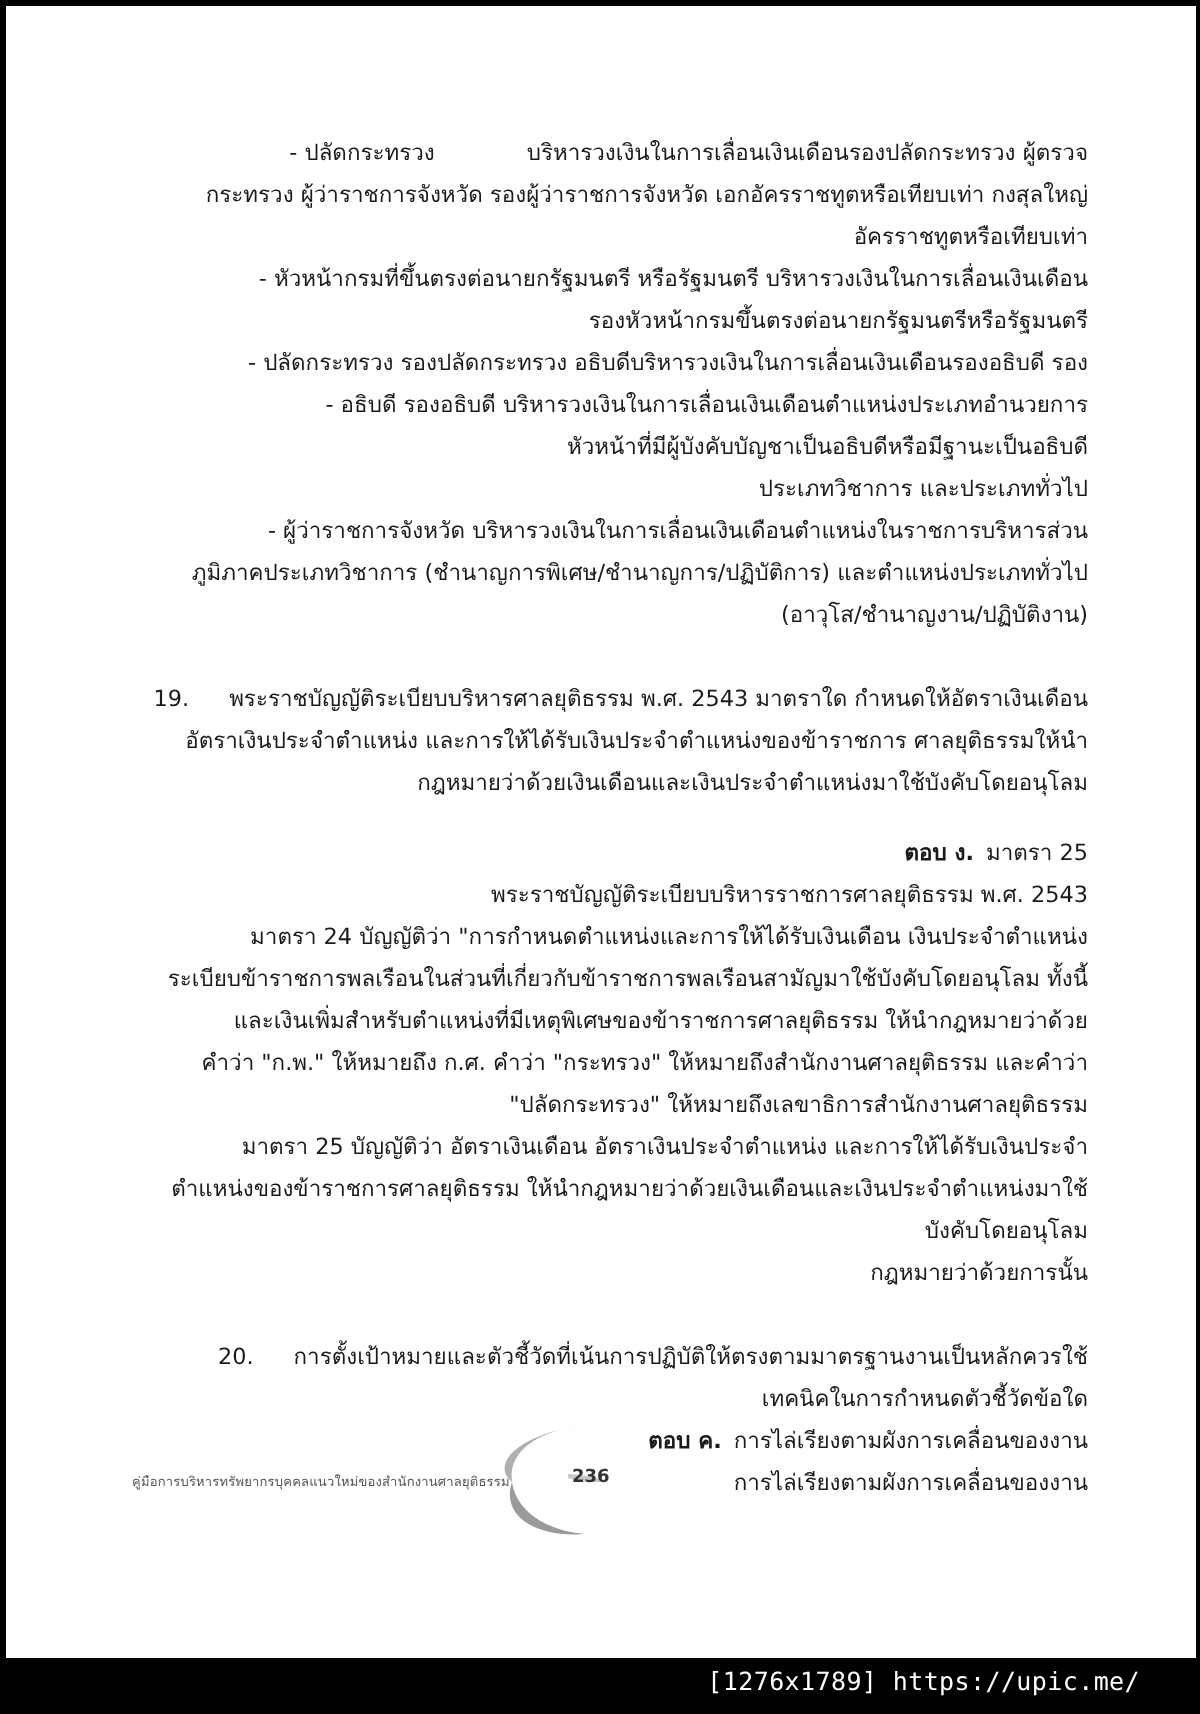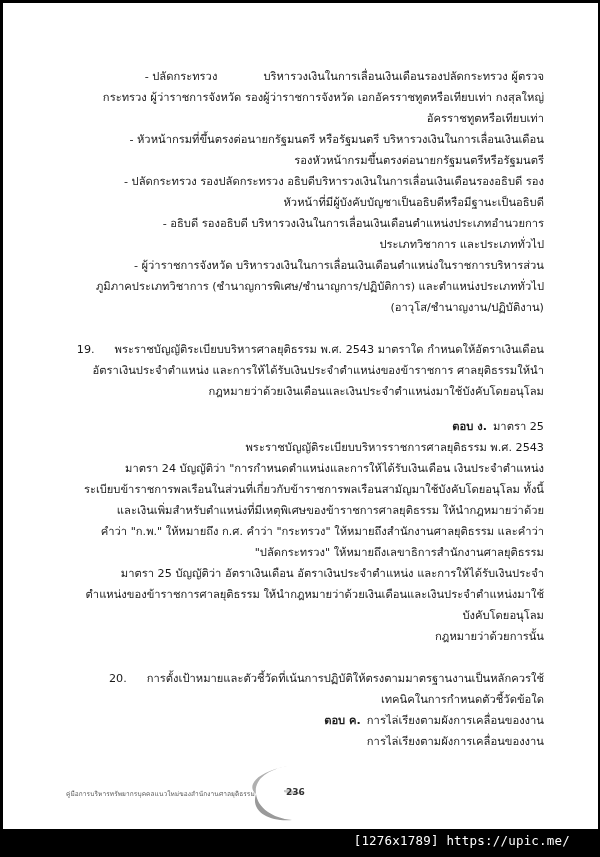--- a/index.html
+++ b/index.html
@@ -43,21 +43,21 @@
     .gap-s { height: 14px; }
     .ans-label {
       font-weight: bold;
       margin-right: 6px;
     }
     .q-num { margin-right: 20px; }
     .tab-gap { display: inline-block; width: 46px; }
     .footer {
       position: absolute;
       left: 63px;
-      top: 779px;
+      top: 726px;
       width: 480px;
       height: 40px;
     }
     .footer-text {
       position: absolute;
       left: 0;
       top: 7px;
       font-size: 6.5px;
       color: #555555;
       white-space: nowrap;
@@ -106,23 +106,23 @@
     <div class="line ind1">
       <span>- ปลัดกระทรวง</span><span class="tab-gap"></span><span>บริหารวงเงินในการเลื่อนเงินเดือนรองปลัดกระทรวง ผู้ตรวจ</span>
     </div>
     <div class="line">กระทรวง ผู้ว่าราชการจังหวัด รองผู้ว่าราชการจังหวัด เอกอัครราชทูตหรือเทียบเท่า กงสุลใหญ่</div>
     <div class="line">อัครราชทูตหรือเทียบเท่า</div>
 
     <div class="line ind1">- หัวหน้ากรมที่ขึ้นตรงต่อนายกรัฐมนตรี หรือรัฐมนตรี บริหารวงเงินในการเลื่อนเงินเดือน</div>
     <div class="line">รองหัวหน้ากรมขึ้นตรงต่อนายกรัฐมนตรีหรือรัฐมนตรี</div>
 
     <div class="line ind1">- ปลัดกระทรวง รองปลัดกระทรวง อธิบดีบริหารวงเงินในการเลื่อนเงินเดือนรองอธิบดี รอง</div>
+    <div class="line ind1">- อธิบดี รองอธิบดี บริหารวงเงินในการเลื่อนเงินเดือนตำแหน่งประเภทอำนวยการ</div>
+
     <div class="line">หัวหน้าที่มีผู้บังคับบัญชาเป็นอธิบดีหรือมีฐานะเป็นอธิบดี</div>
-
-    <div class="line ind1">- อธิบดี รองอธิบดี บริหารวงเงินในการเลื่อนเงินเดือนตำแหน่งประเภทอำนวยการ</div>
     <div class="line">ประเภทวิชาการ และประเภททั่วไป</div>
 
     <div class="line ind1">- ผู้ว่าราชการจังหวัด บริหารวงเงินในการเลื่อนเงินเดือนตำแหน่งในราชการบริหารส่วน</div>
     <div class="line">ภูมิภาคประเภทวิชาการ (ชำนาญการพิเศษ/ชำนาญการ/ปฏิบัติการ) และตำแหน่งประเภททั่วไป</div>
     <div class="line">(อาวุโส/ชำนาญงาน/ปฏิบัติงาน)</div>
 
     <div class="gap"></div>
 
     <div class="line">
       <span class="q-num">19.</span><span>พระราชบัญญัติระเบียบบริหารศาลยุติธรรม พ.ศ. 2543 มาตราใด กำหนดให้อัตราเงินเดือน</span>

